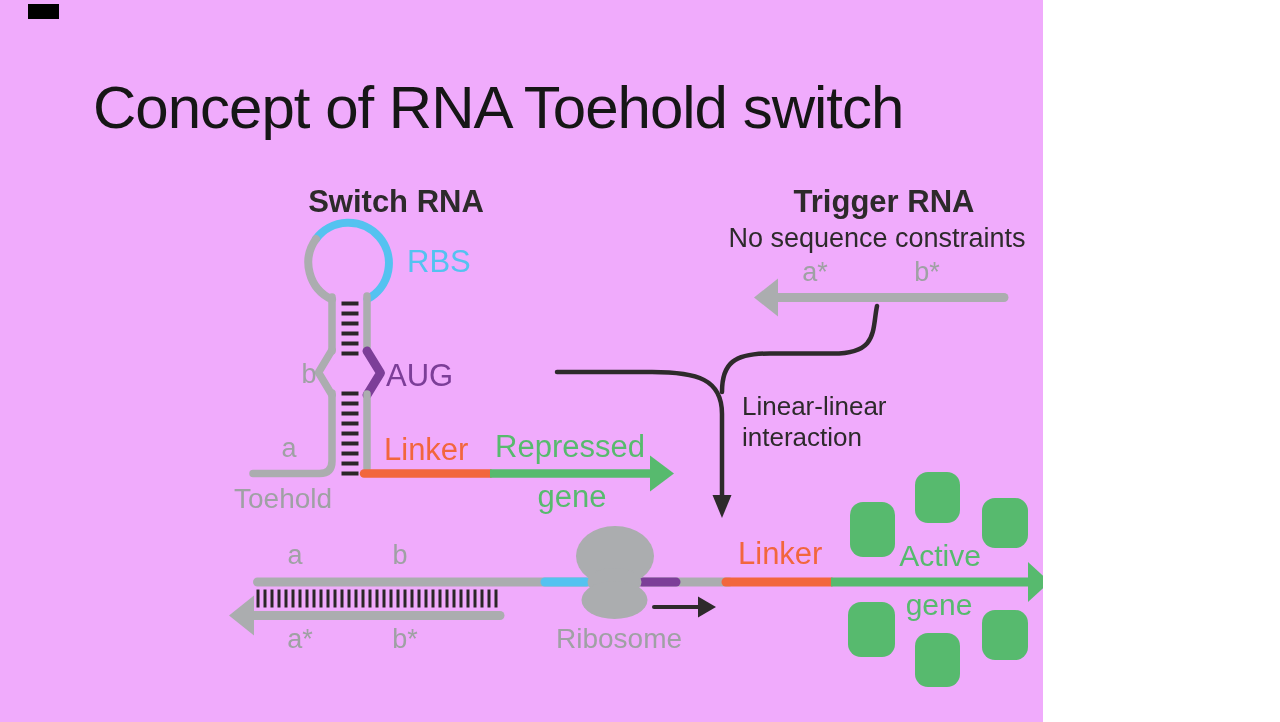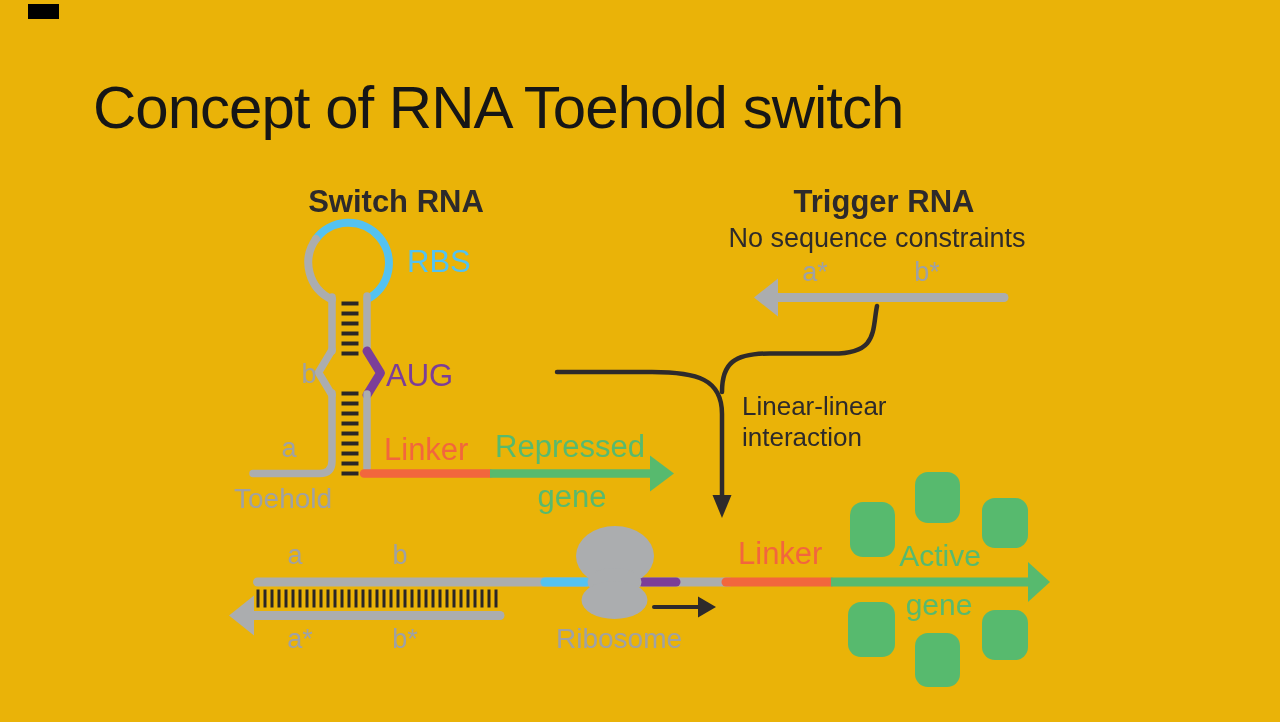--- a/index.html
+++ b/index.html
@@ -1,20 +1,20 @@
 <!DOCTYPE html>
 <html><head>
 <meta charset="utf-8">
 <style>
   html, body { margin: 0; padding: 0; }
   .slide {
     position: relative;
-    width: 1280px;
+    width: 1043px;
     height: 722px;
-    background: #eab308;
+    background: #f0abfc;
     overflow: hidden;
     font-family: "Liberation Sans", sans-serif;
   }
   .corner-mark {
     position: absolute;
     left: 28px; top: 4px;
     width: 31px; height: 15px;
     background: #000000;
   }
   .slide-title {

